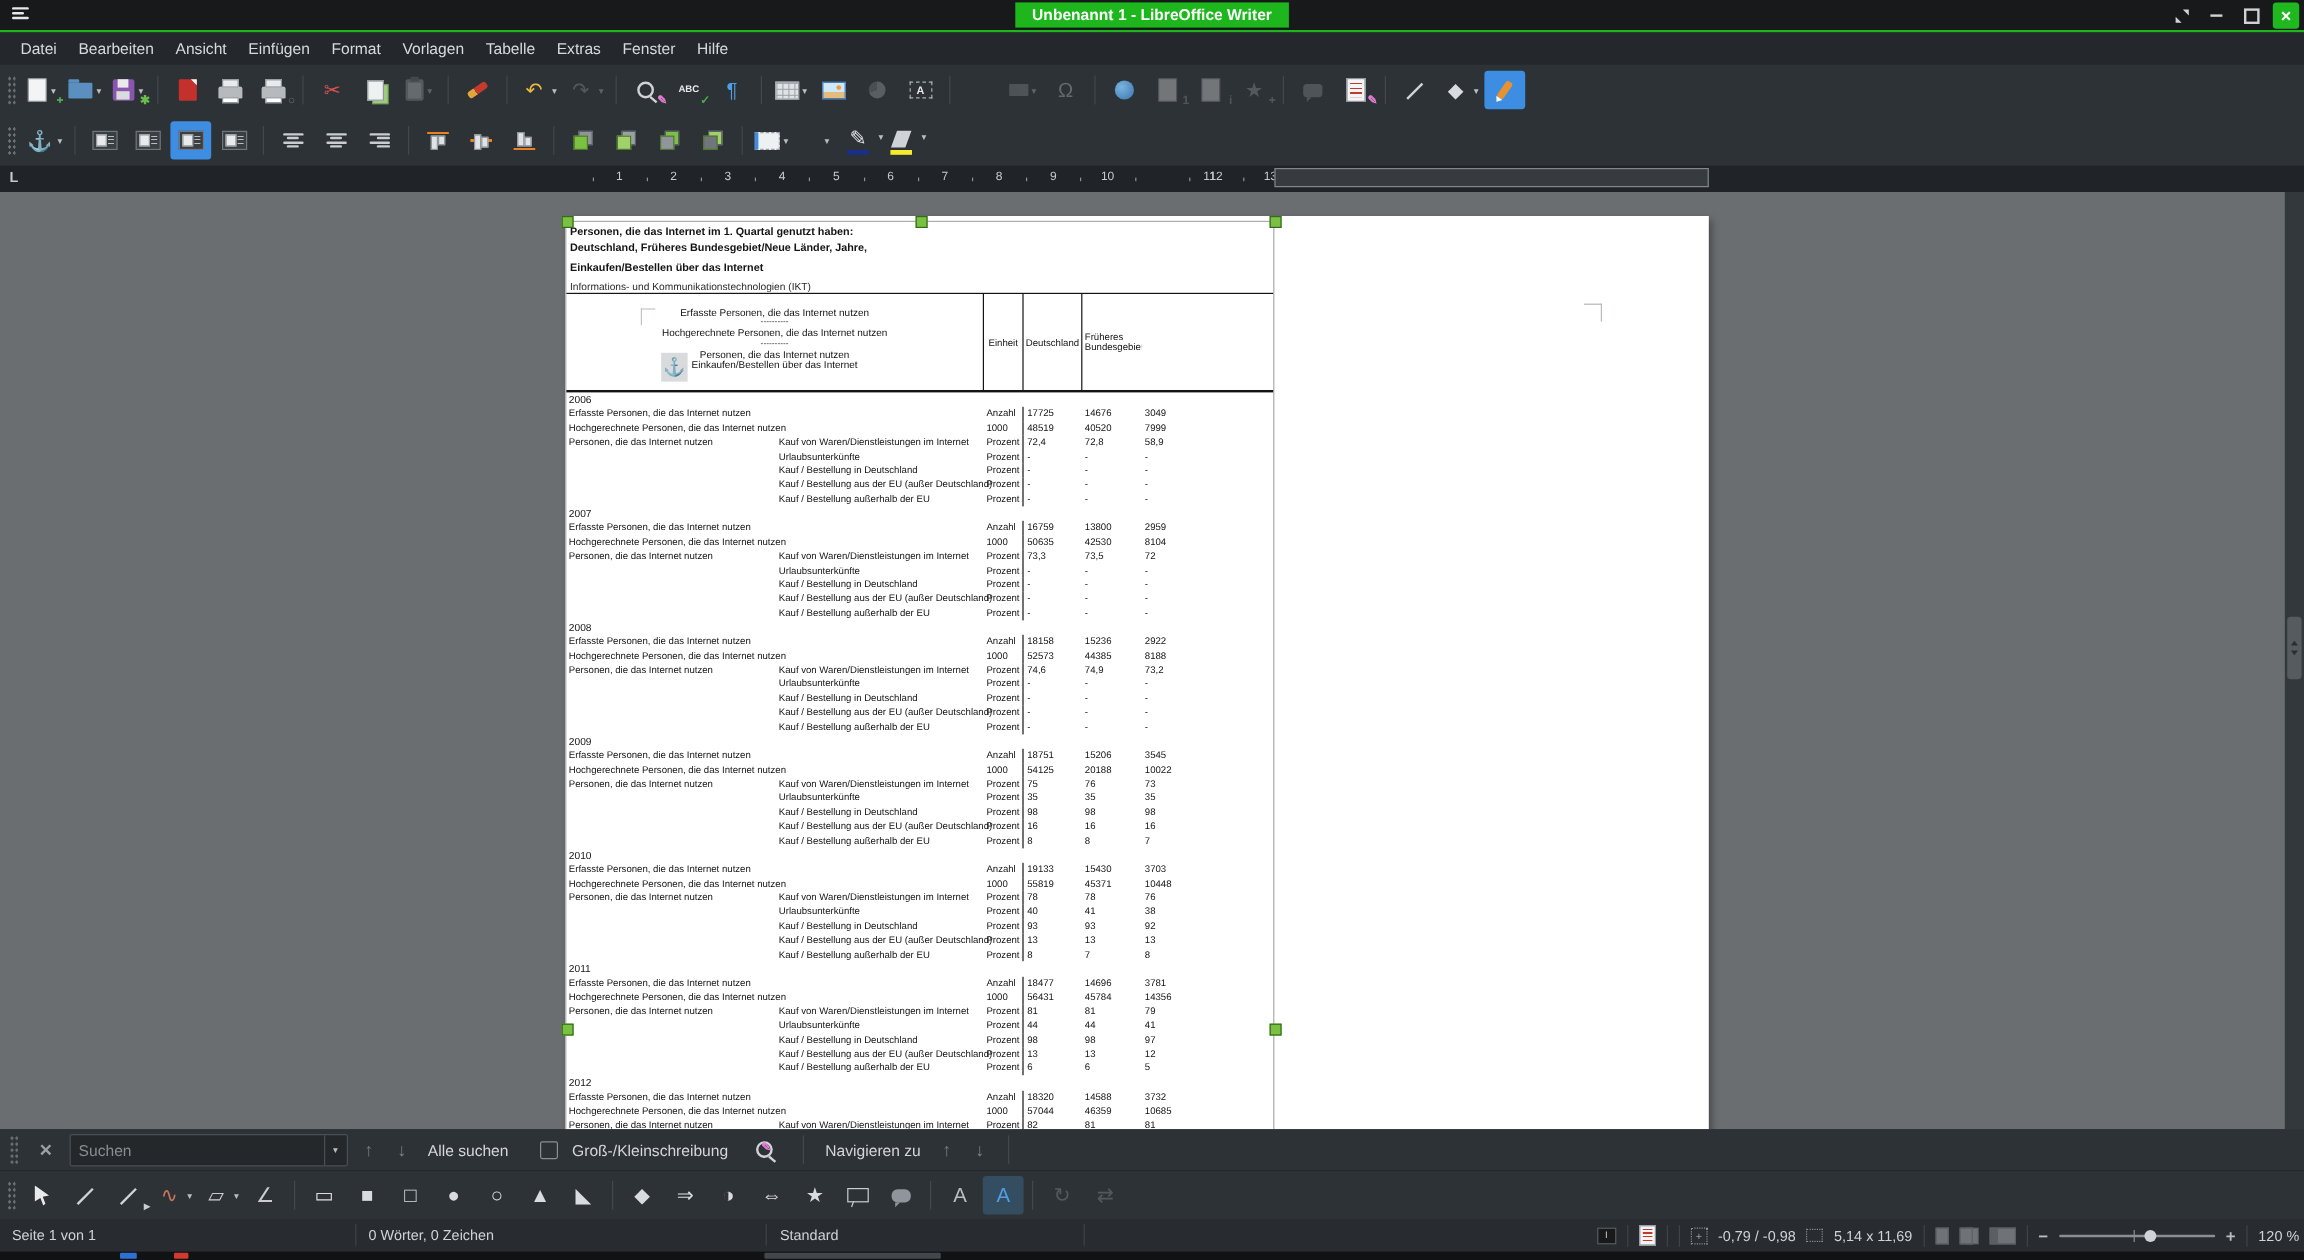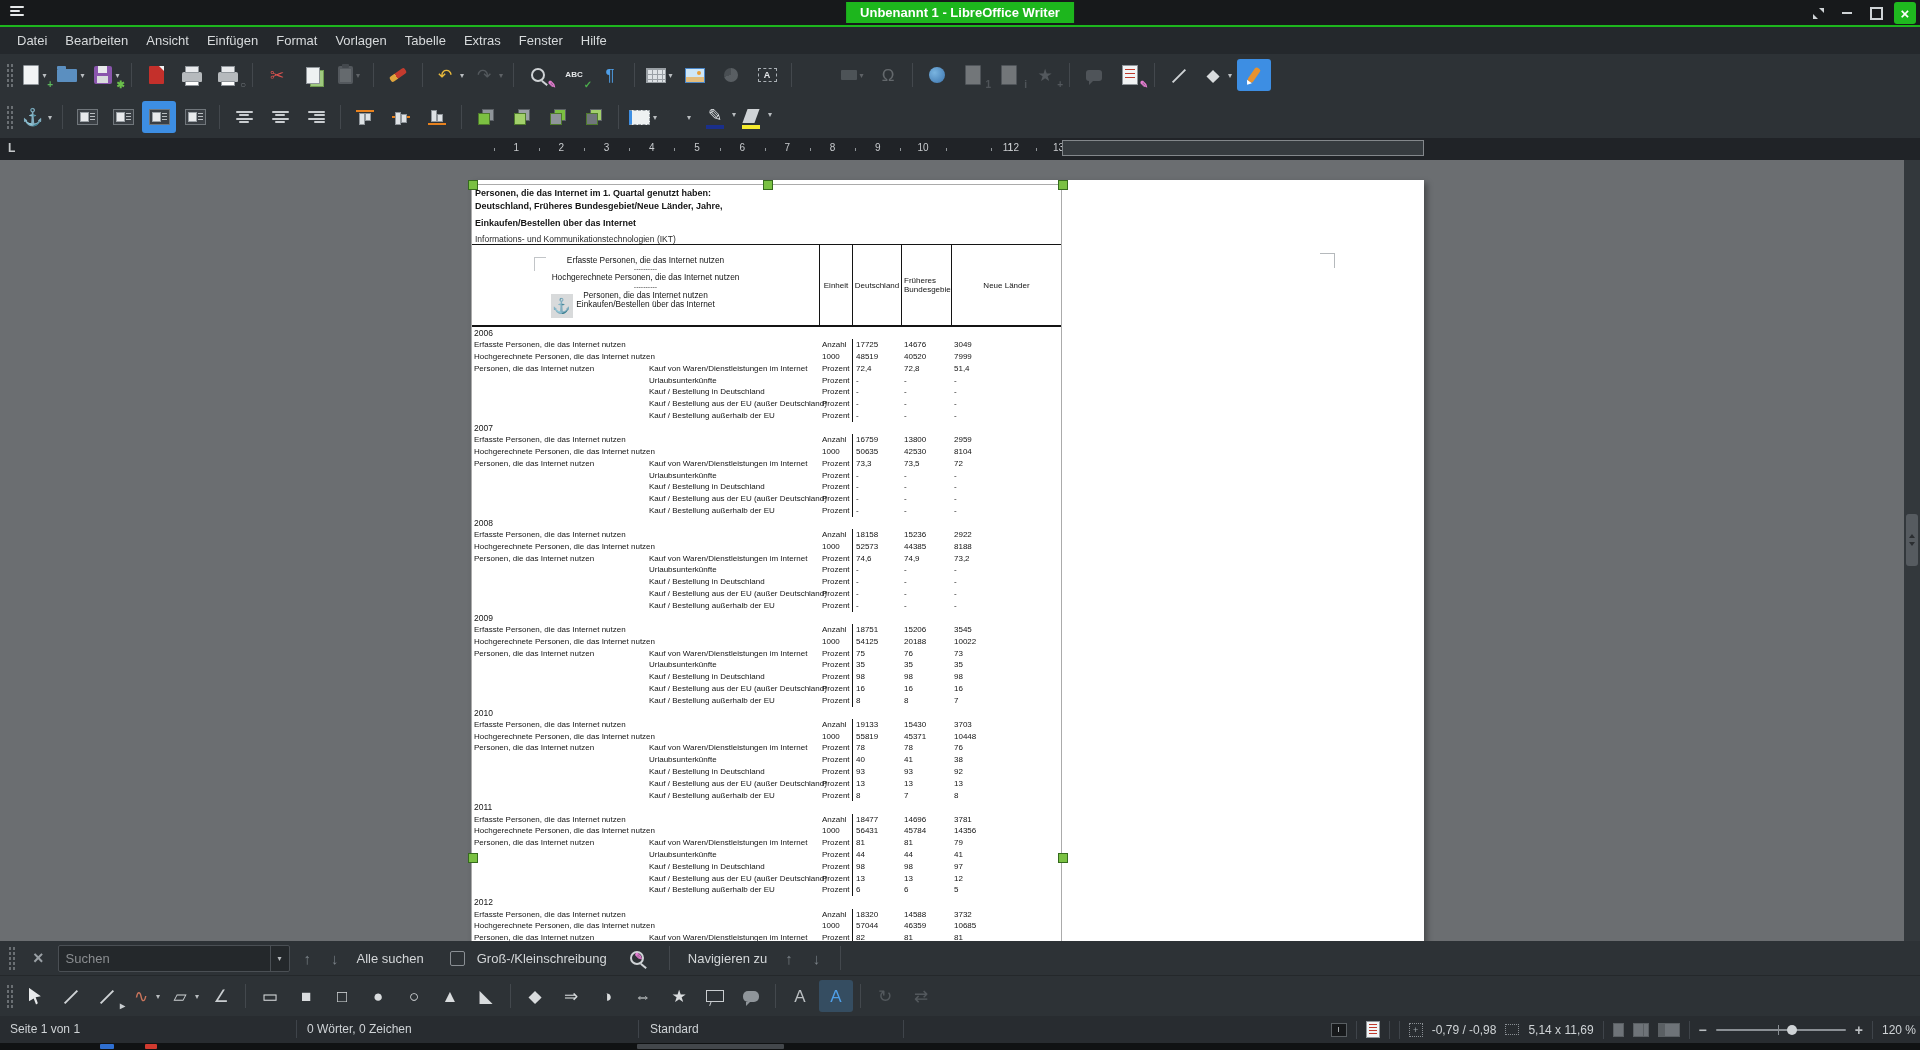--- a/index.html
+++ b/index.html
@@ -522,21 +522,20 @@
               <div class="bl">Erfasste Personen, die das Internet nutzen</div>
               <div class="bl dash">----------</div>
               <div class="bl">Hochgerechnete Personen, die das Internet nutzen</div>
               <div class="bl dash">----------</div>
               <div class="bl">Personen, die das Internet nutzen</div>
               <div class="bl">Einkaufen/Bestellen über das Internet</div>
             </div>
           <div class="tc ch">Einheit</div>
           <div class="tc ch">Deutschland</div>
           <div class="tc ch c-f">Früheres Bundesgebiet</div>
-          <div class="tc ch">Neue Länder</div>
         </div>
         <div id="sections">
             <div class="sec">
               <div class="yrow">2006</div>
               <div class="drow">
                 <span class="c lab">Erfasste Personen, die das Internet nutzen</span>
                 <span class="c sub"></span>
                 <span class="c unit">Anzahl</span>
                 <span class="c val vd">17725</span>
                 <span class="c val">14676</span>
@@ -549,21 +548,21 @@
                 <span class="c val vd">48519</span>
                 <span class="c val">40520</span>
                 <span class="c val">7999</span>
               </div>
               <div class="drow">
                 <span class="c lab">Personen, die das Internet nutzen</span>
                 <span class="c sub">Kauf von Waren/Dienstleistungen im Internet</span>
                 <span class="c unit">Prozent</span>
                 <span class="c val vd">72,4</span>
                 <span class="c val">72,8</span>
-                <span class="c val">51,4</span>
+                <span class="c val">58,9</span>
               </div>
               <div class="drow">
                 <span class="c lab"></span>
                 <span class="c sub">Urlaubsunterkünfte</span>
                 <span class="c unit">Prozent</span>
                 <span class="c val vd">-</span>
                 <span class="c val">-</span>
                 <span class="c val">-</span>
               </div>
               <div class="drow">

